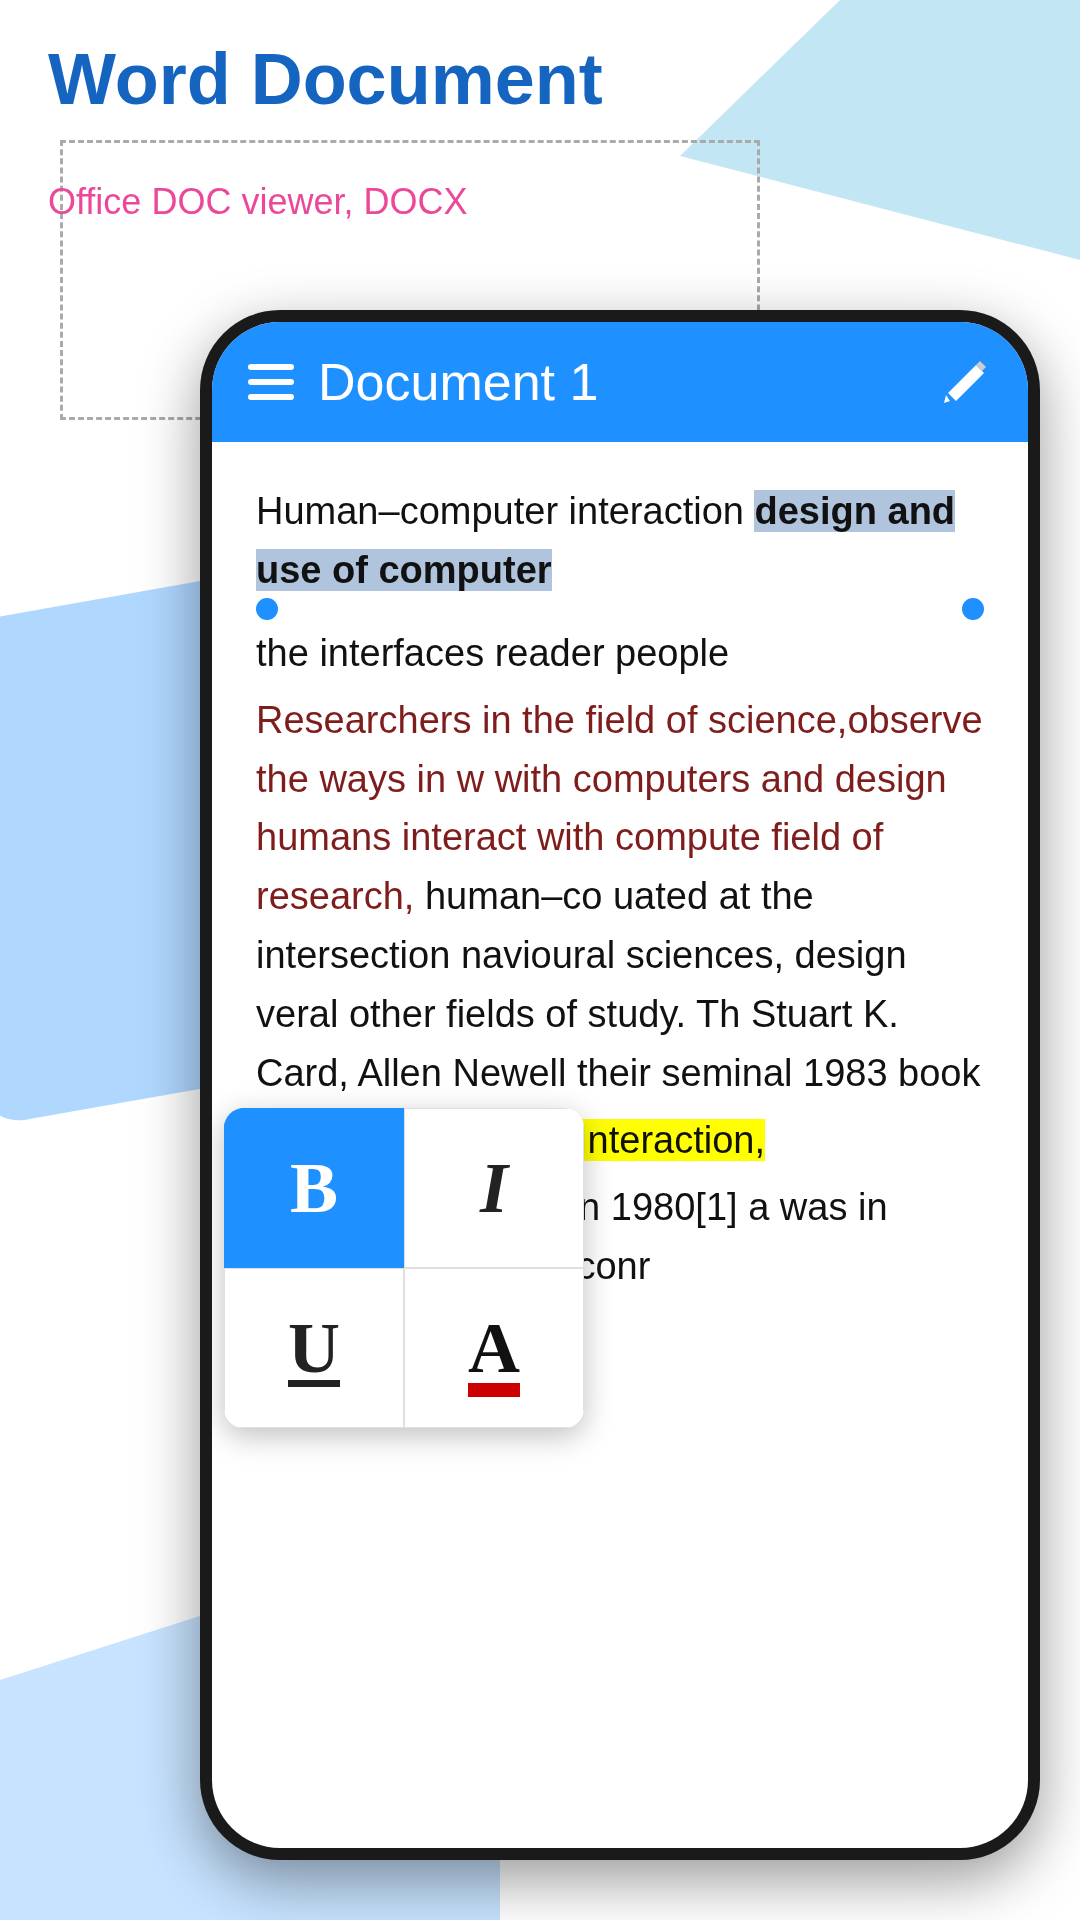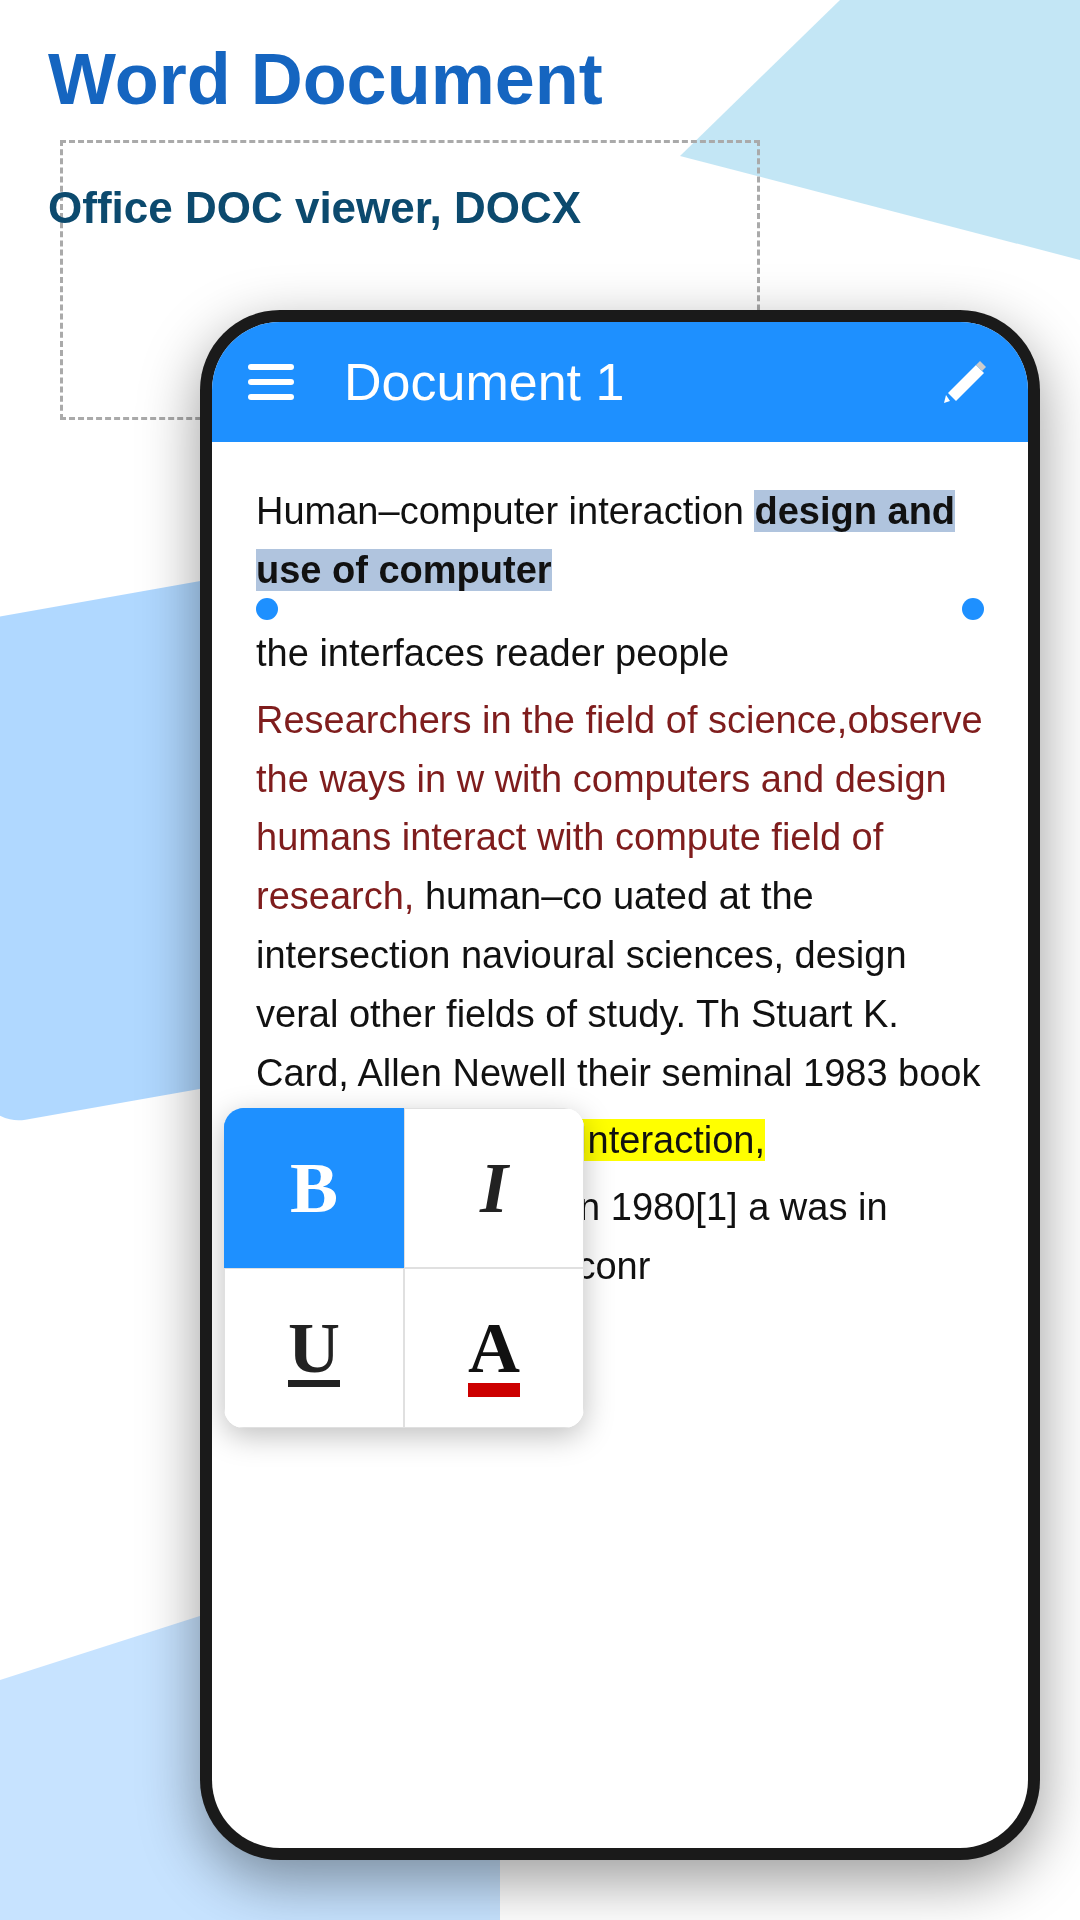--- a/index.html
+++ b/index.html
@@ -73,23 +73,23 @@
     }
 
     .app-title {
       font-size: 72px;
       font-weight: 900;
       color: #1565c0;
       line-height: 1.1;
     }
 
     .app-subtitle {
-      font-size: 44px;
-      font-weight: 700;
-      color: #0c4a6e;
+      font-size: 36px;
+      font-weight: 400;
+      color: #ec4899;
       line-height: 1.3;
       margin-top: 60px;
     }
 
     
     .phone-mockup {
       position: absolute;
       top: 310px;
       left: 200px;
       width: 880px;
@@ -120,21 +120,21 @@
     }
 
     
     .app-toolbar {
       width: 100%;
       height: 120px;
       background: #1e90ff;
       display: flex;
       align-items: center;
       padding: 0 36px;
-      gap: 40px;
+      gap: 14px;
     }
 
     .hamburger-icon {
       display: flex;
       flex-direction: column;
       gap: 9px;
       cursor: pointer;
     }
 
     .hamburger-icon span {

